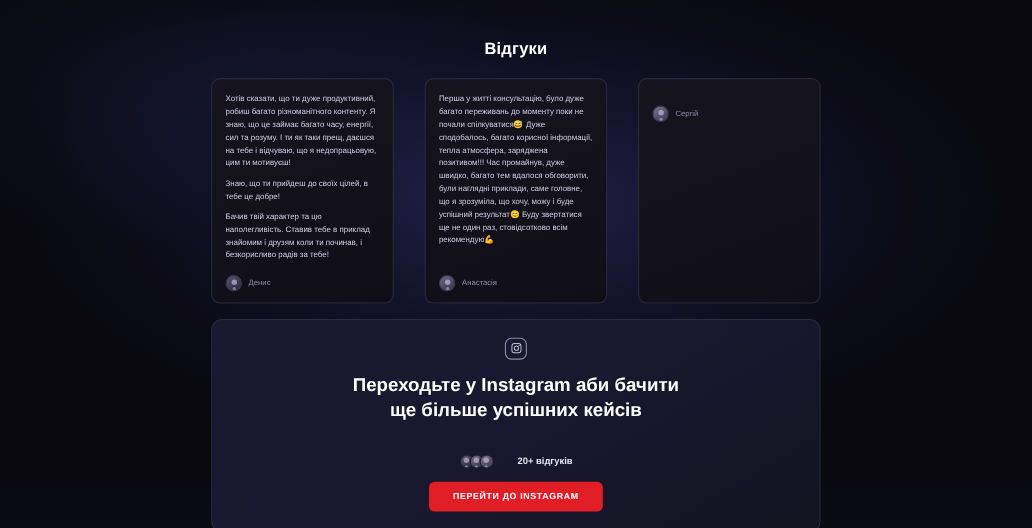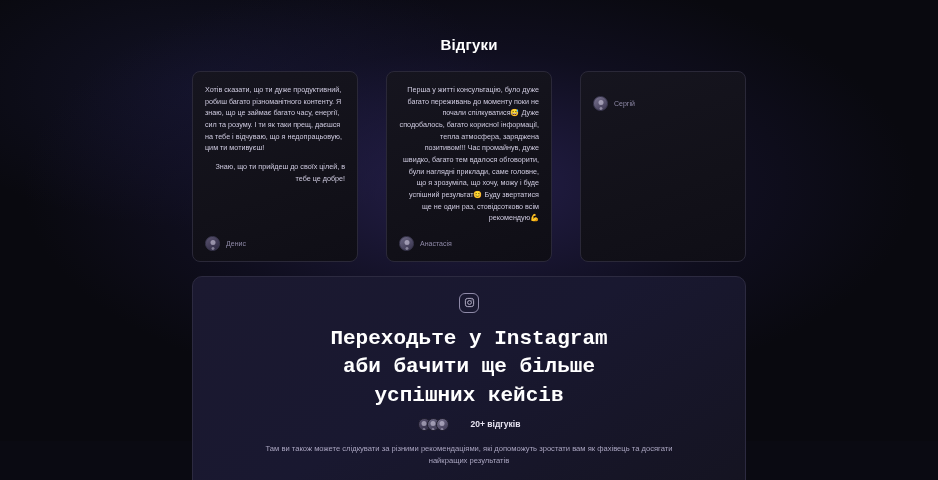--- a/index.html
+++ b/index.html
@@ -43,21 +43,21 @@
     flex-direction: column;
     justify-content: space-between;
     min-height: 185px;
   }
   .card-body {
     color: #cfcbe0;
     font-size: 7.2px;
     line-height: 1.62;
   }
   .card-body p { margin: 0 0 7px 0; }
-  .card-body p:last-child { margin-bottom: 0; text-align: right; }
+  .card-body p:last-child { margin-bottom: 0; }
   .card-foot {
     display: flex;
     align-items: center;
     gap: 6px;
     margin-top: 12px;
   }
   .avatar {
     width: 15px; height: 15px;
     border-radius: 50%;
     border: 1px solid #3b3850;
@@ -93,26 +93,25 @@
   .ig-badge {
     width: 20px; height: 20px;
     margin: 0 auto 12px auto;
     border: 1.2px solid #8f8aa8;
     border-radius: 6px;
     display: flex; align-items: center; justify-content: center;
   }
   .ig-badge svg { display: block; }
   .cta-title {
     color: #ffffff;
-    font-size: 21px;
+    font-size: 17px;
     font-weight: 700;
     line-height: 1.35;
-    margin: 0 auto 8px auto;
+    margin: 0 auto 28px auto;
     max-width: 300px;
-    font-family: Liberation Mono, monospace;
   }
   .reviews-row {
     display: flex;
     align-items: center;
     justify-content: center;
     gap: 20px;
     margin-bottom: 12px;
   }
   .stack {
     display: flex;
@@ -156,20 +155,21 @@
 <div class="page">
 
   <h2 class="section-title">Відгуки</h2>
 
   <div class="cards">
 
     <div class="card">
       <div class="card-body">
         <p>Хотів сказати, що ти дуже продуктивний, робиш багато різноманітного контенту. Я знаю, що це займає багато часу, енергії, сил та розуму. І ти як таки прещ, даєшся на тебе і відчуваю, що я недопрацьовую, цим ти мотивуєш!</p>
         <p>Знаю, що ти прийдеш до своїх цілей, в тебе це добре!</p>
+        <p>Бачив твій характер та цю наполегливість. Ставив тебе в приклад знайомим і друзям коли ти починав, і безкорисливо радів за тебе!</p>
       </div>
       <div class="card-foot">
         <div class="avatar"></div>
         <span class="author">Денис</span>
       </div>
     </div>
 
     <div class="card">
       <div class="card-body">
         <p>Перша у житті консультацію, було дуже багато переживань до моменту поки не почали спілкуватися😅 Дуже сподобалось, багато корисної інформації, тепла атмосфера, заряджена позитивом!!! Час промайнув, дуже швидко, багато тем вдалося обговорити, були наглядні приклади, саме головне, що я зрозуміла, що хочу, можу і буде успішний результат😊 Буду звертатися ще не один раз, стовідсотково всім рекомендую💪</p>
@@ -202,18 +202,17 @@
 
     <div class="reviews-row">
       <div class="stack">
         <div class="avatar"></div>
         <div class="avatar a2"></div>
         <div class="avatar a3"></div>
       </div>
       <span class="reviews-count">20+ відгуків</span>
     </div>
 
-    <p class="cta-sub">Там ви також можете слідкувати за різними рекомендаціями, які допоможуть зростати вам як фахівець та досягати найкращих результатів</p>
 
     <button class="cta-btn">ПЕРЕЙТИ ДО INSTAGRAM</button>
   </div>
 
 </div>
 
 </body></html>

